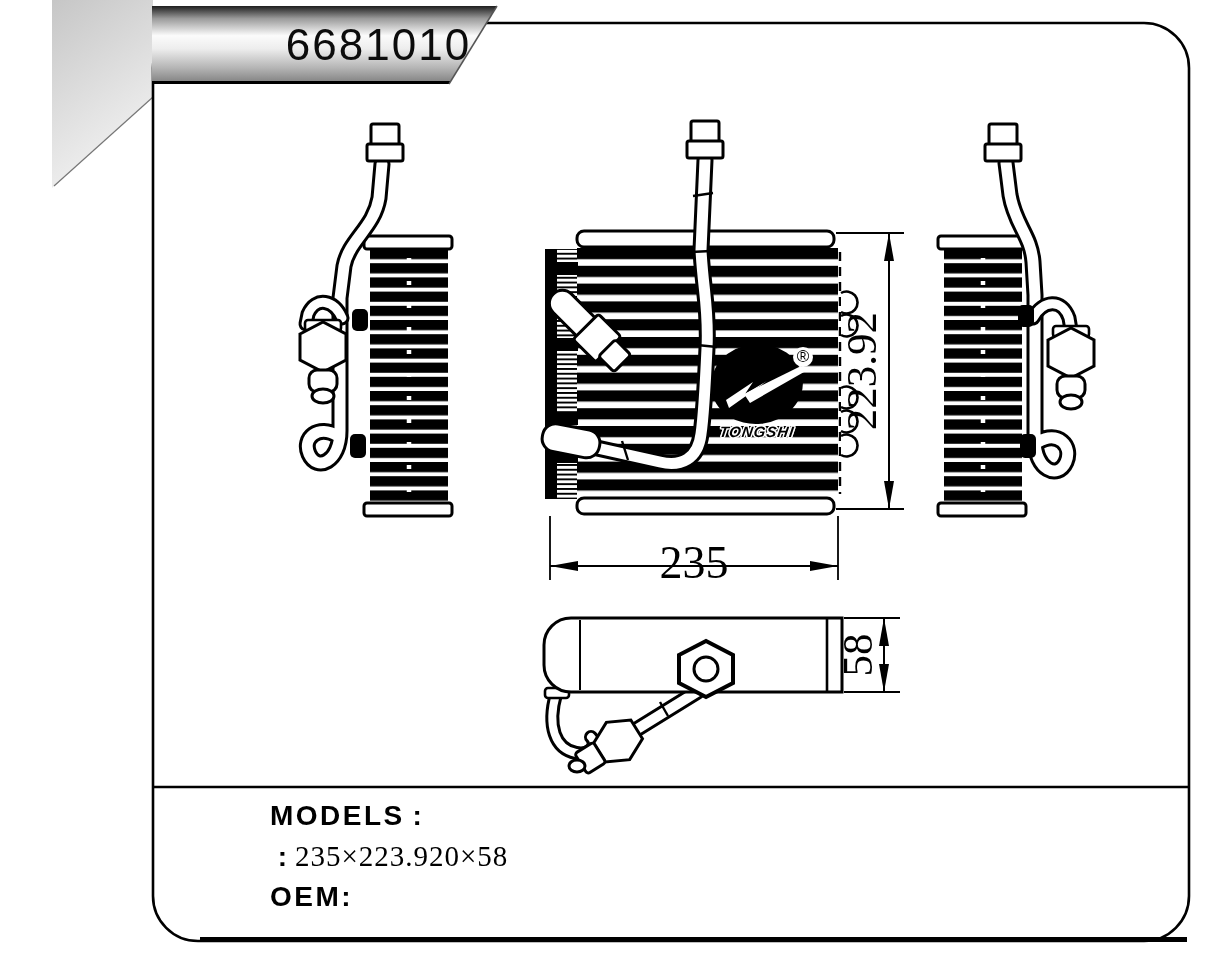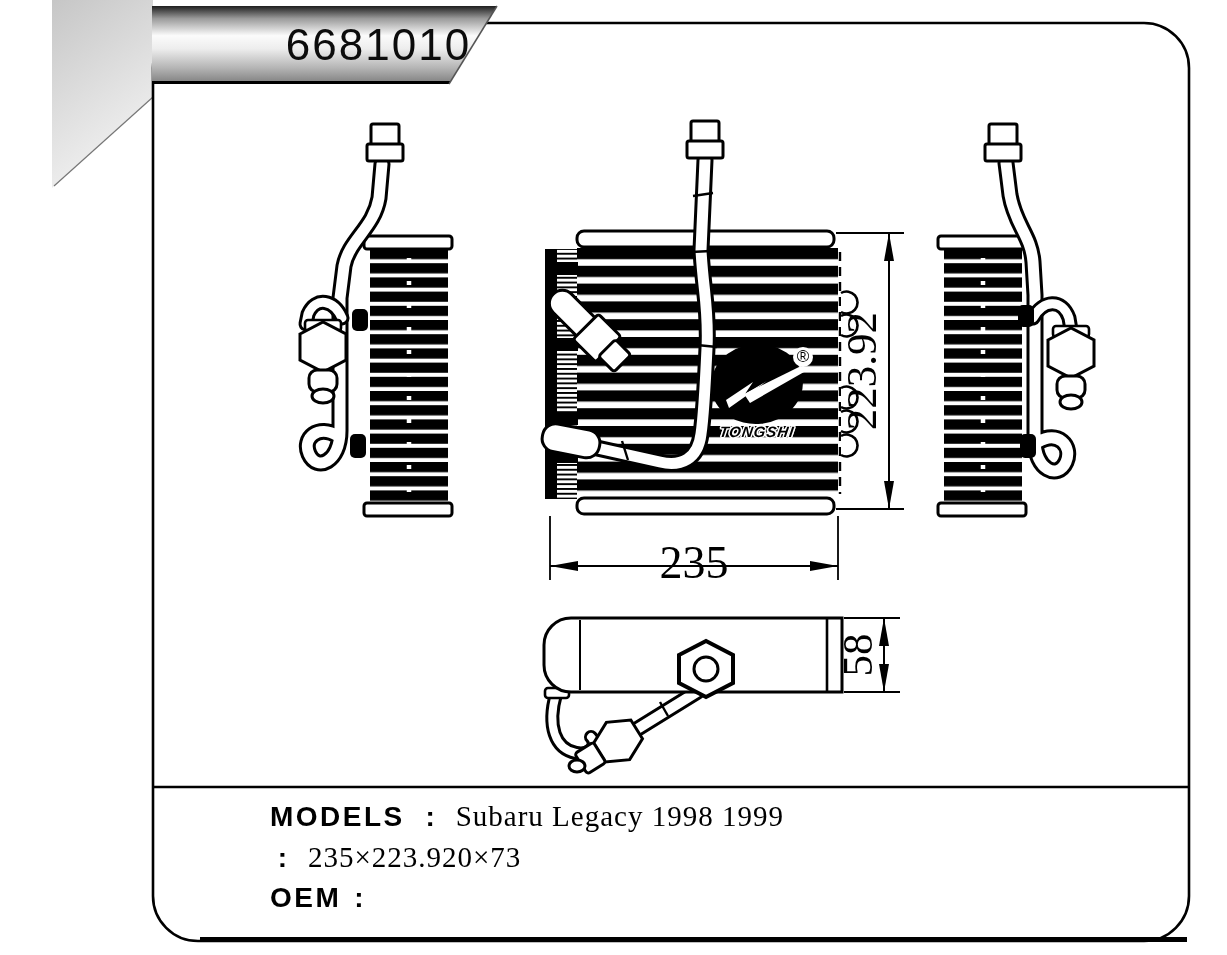--- a/index.html
+++ b/index.html
@@ -20,21 +20,21 @@
   .logo-text { position:absolute; left:757px; top:431px; transform:translate(-50%,-50%) skewX(-8deg);
     font-family:"Liberation Sans", sans-serif; font-weight:bold; font-style:italic;
     font-size:15px; letter-spacing:1px; color:#000;
     text-shadow:-1.5px 0 #fff,1.5px 0 #fff,0 -1.5px #fff,0 1.5px #fff,-1px -1px #fff,1px -1px #fff,-1px 1px #fff,1px 1px #fff; }
   .reg-mark { position:absolute; left:803px; top:357px; transform:translate(-50%,-50%);
     width:20px; height:20px; background:#fff; border-radius:50%;
     display:flex; align-items:center; justify-content:center;
     font-size:17px; color:#000; }
 
   .info { position:absolute; left:270px; top:800px; display:flex; flex-direction:column; gap:8px; }
-  .info .row { display:flex; align-items:baseline;gap:13px; }
+  .info .row { display:flex; align-items:baseline; }
   .info .lbl { font-family:"Liberation Sans", sans-serif; font-weight:bold; font-size:28px; letter-spacing:2.5px; color:#000; }
   .info .sep { font-family:"Liberation Sans", sans-serif; font-weight:bold; font-size:28px; white-space:pre; color:#000; }
   .info .val { font-family:"Liberation Serif", serif; font-size:29px; letter-spacing:1px; color:#000; }
 </style>
 </head>
 <body>
 
 <div class="sheet">
 
 <svg class="art" width="1227" height="955" viewBox="0 0 1227 955">
@@ -209,25 +209,24 @@
 <span class="dim dim-width">235</span>
 <span class="dim dim-depth">58</span>
 
 <span class="logo-text">TONGSHI</span>
 <span class="reg-mark">®</span>
 
 <div class="info">
   <div class="row">
     <span class="lbl">MODELS</span>
         <span class="sep"> : </span>
-        <span class="val">Subaru Legacy 1998 1999</span>
   </div>
   <div class="row">
         <span class="sep"> : </span>
-        <span class="val">235×223.920×73</span>
+        <span class="val">235×223.920×58</span>
   </div>
   <div class="row">
     <span class="lbl">OEM</span>
         <span class="sep">:</span>
   </div>
 </div>
 
 </div>
 
 </body></html>

